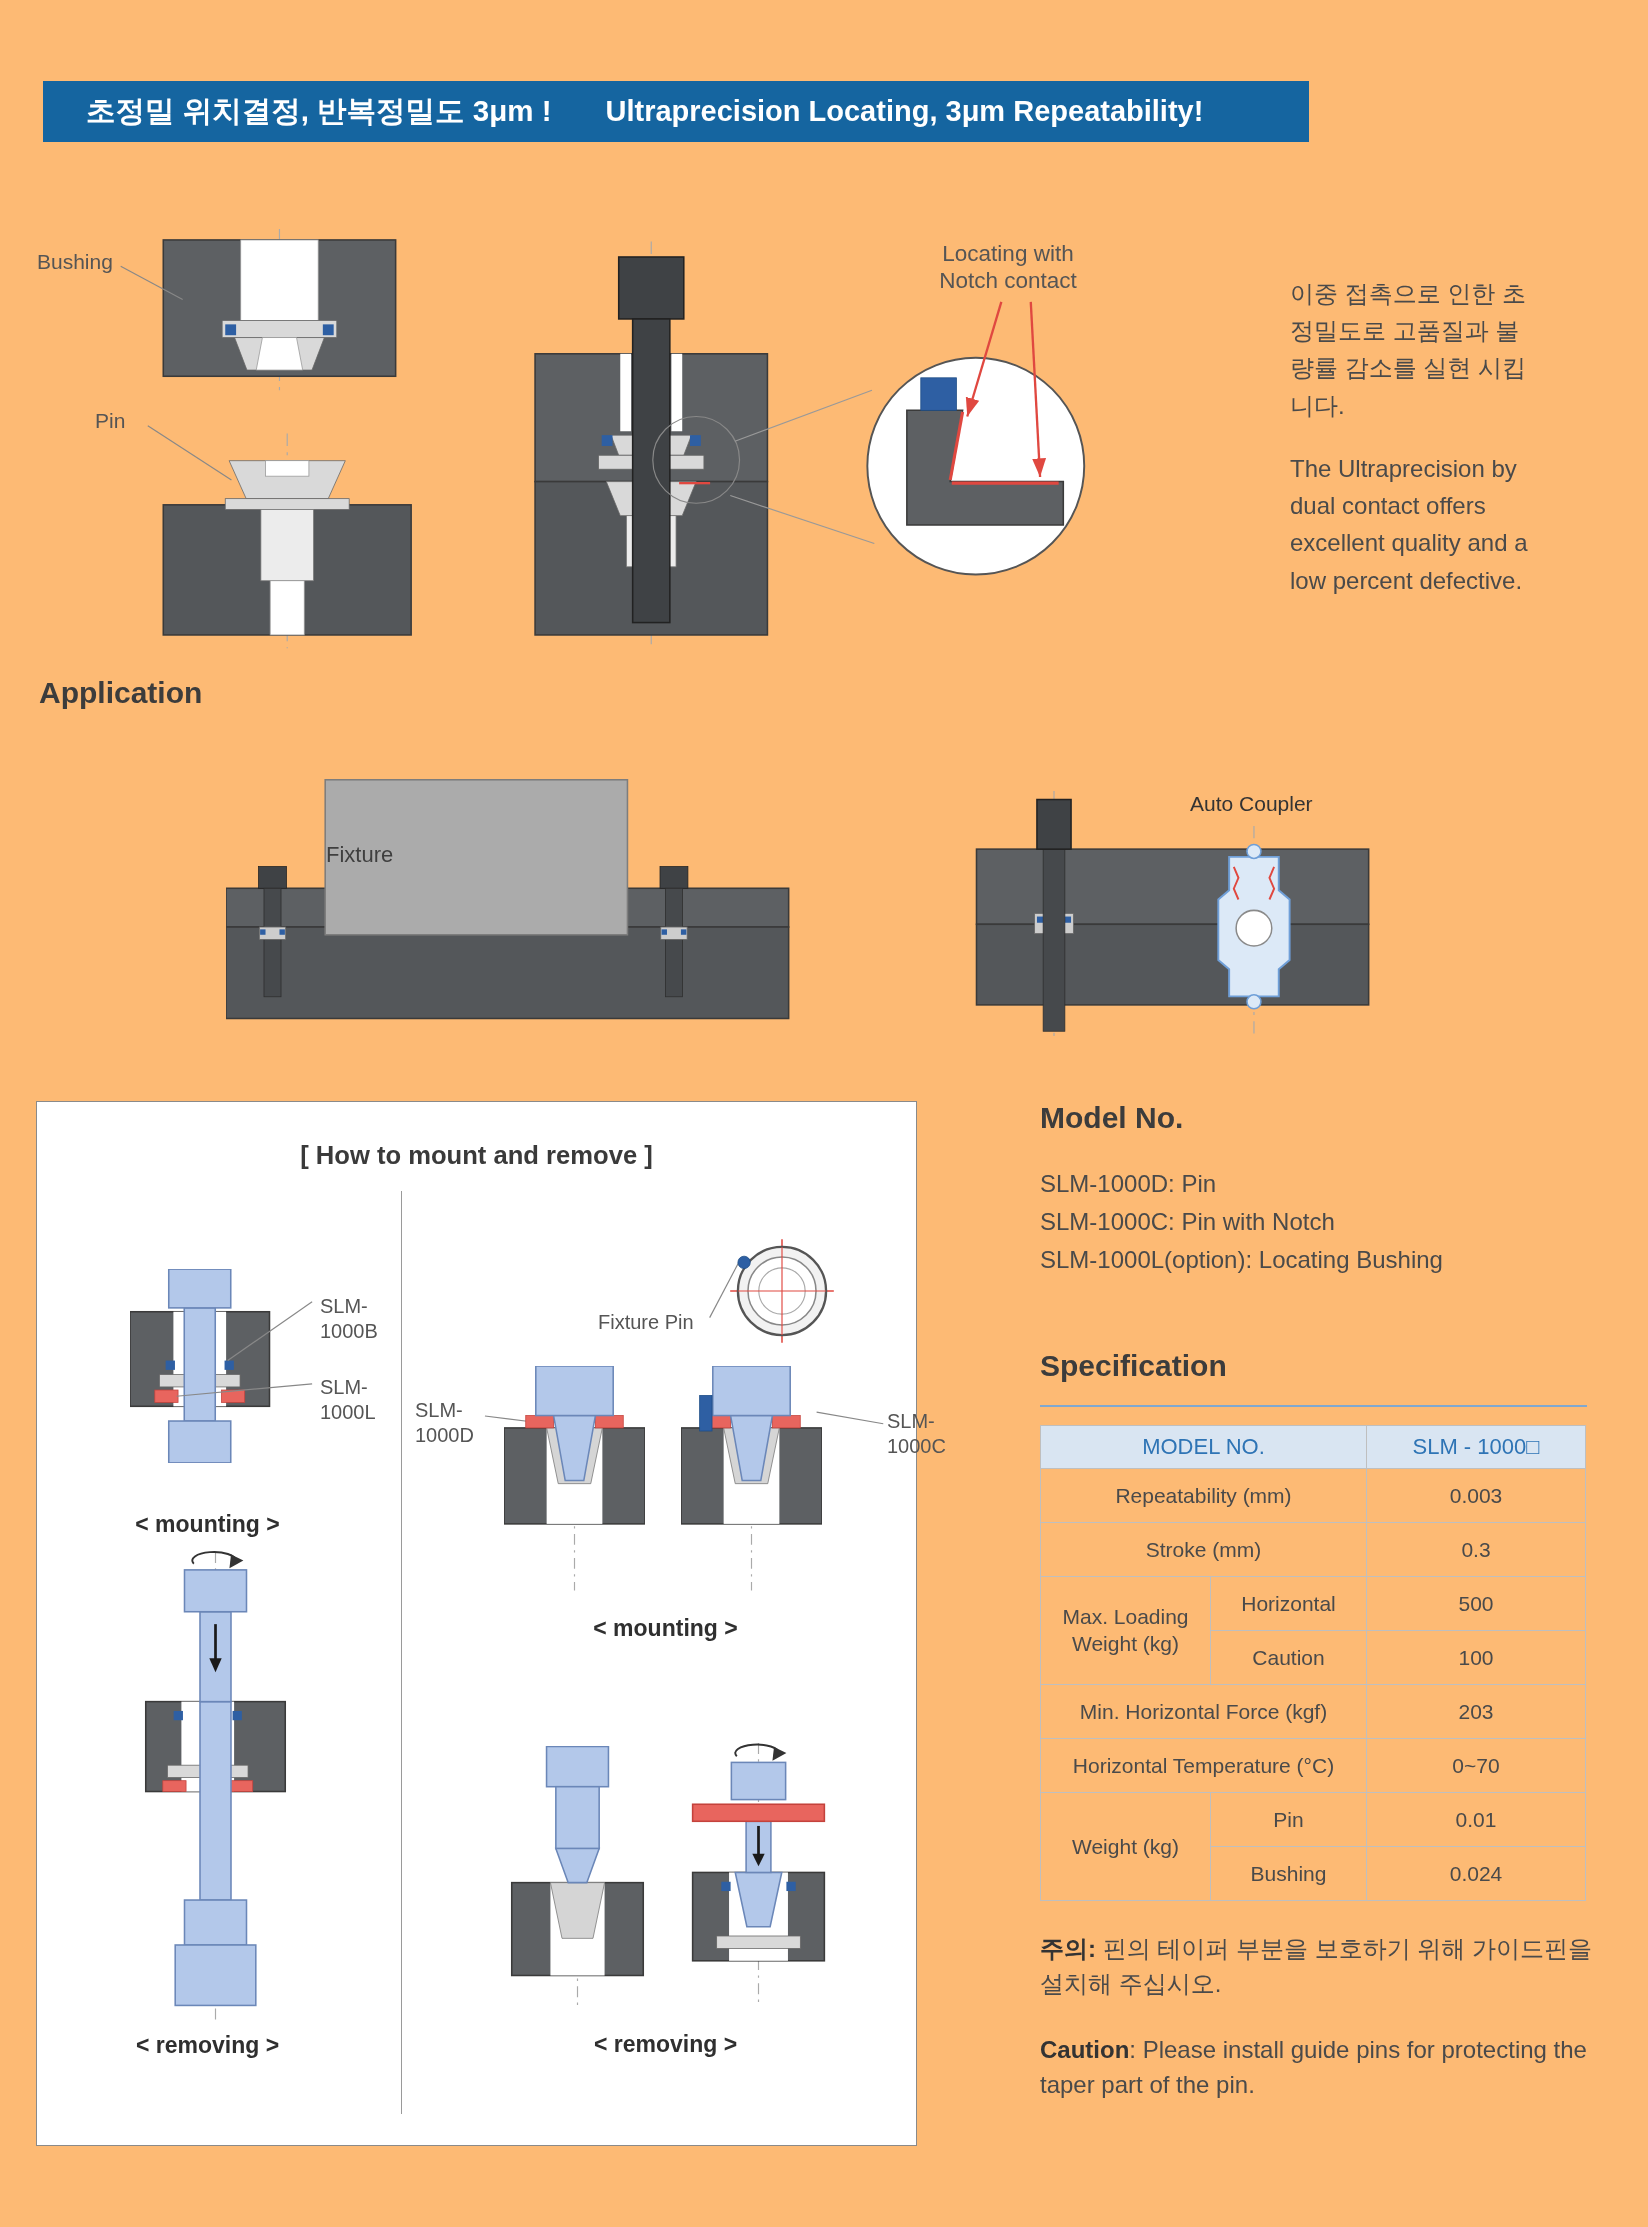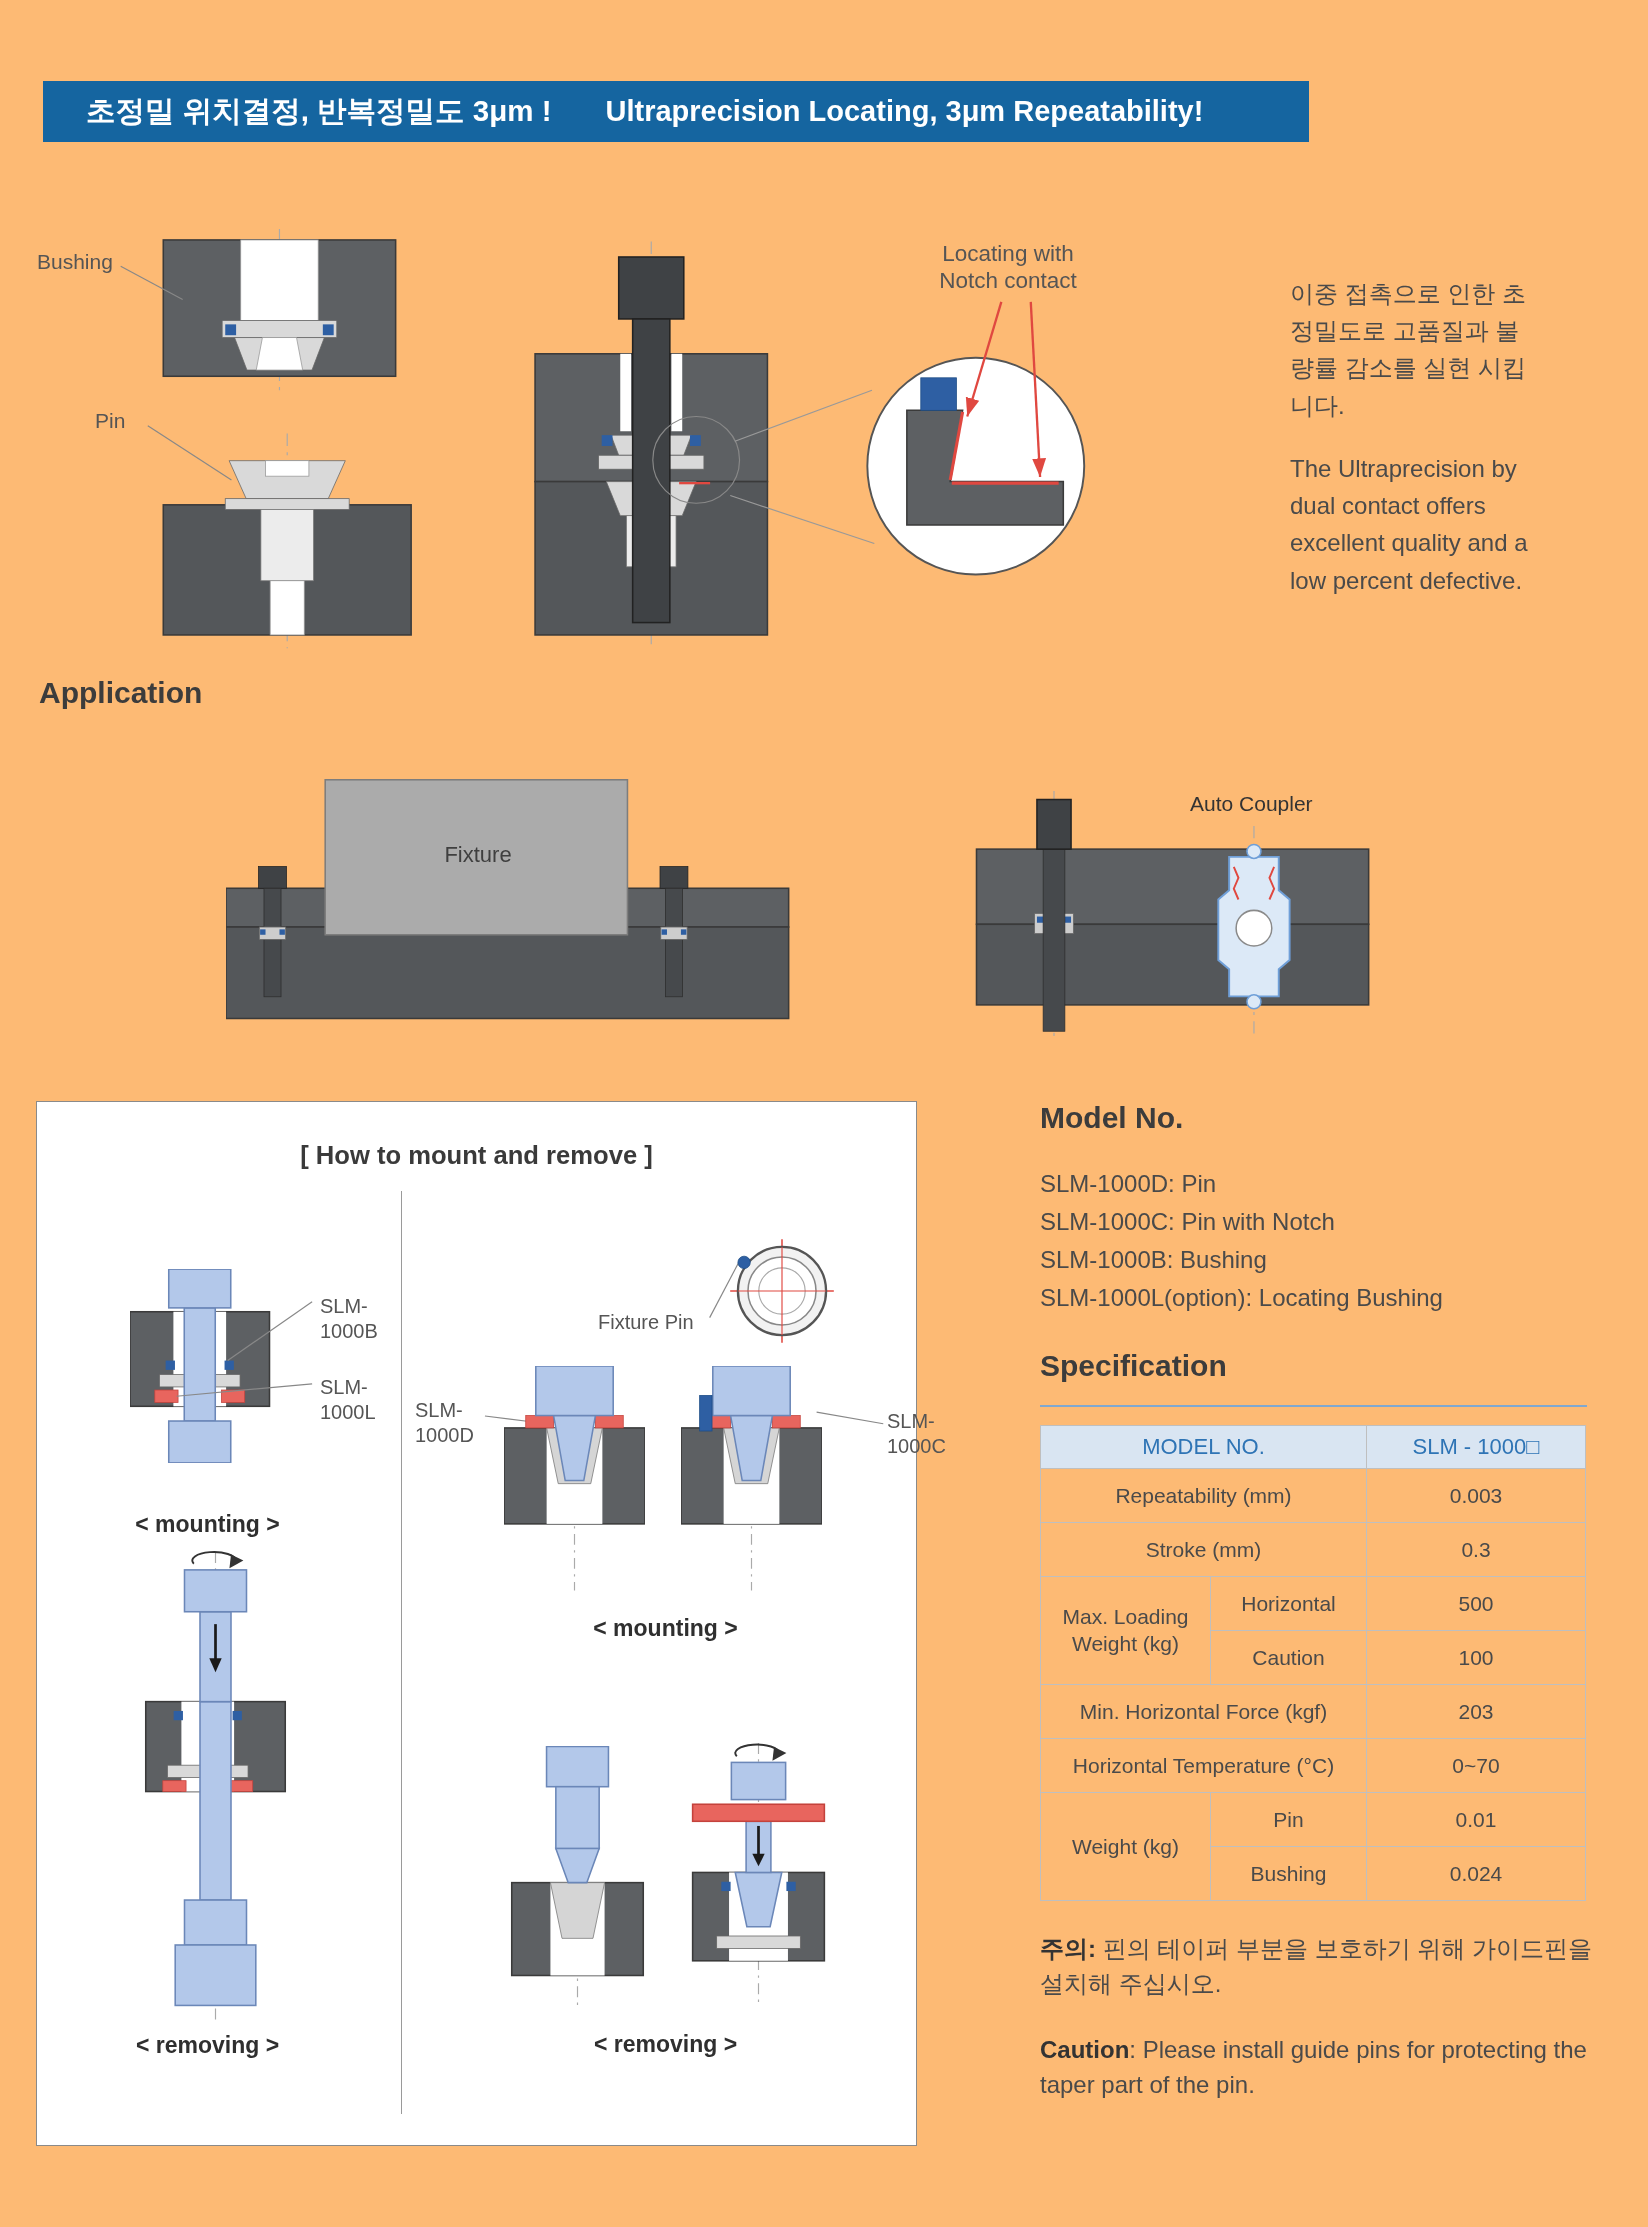--- a/index.html
+++ b/index.html
@@ -10,21 +10,21 @@
   .header-bar { left:43px; top:81px; width:1266px; height:61px; background:#1565a0; color:#fff;
                 display:flex; align-items:center; padding-left:43px; }
   .header-ko { font-size:29.5px; font-weight:bold; }
   .header-en { font-size:29px; font-weight:bold; margin-left:54px; }
 
   .dim-label { font-size:21px; color:#555; }
   .dual-label { font-size:22.5px; color:#555; text-align:center; white-space:pre-line; line-height:1.2; }
   .desc { font-size:24px; color:#4a4a4a; line-height:1.55; }
   .section-heading { font-size:30px; font-weight:bold; color:#3c3c3c; }
 
-  .fixture-label { font-size:22px; color:#3f3f3f; text-align:center; }
+  .fixture-label { font-size:22px; color:#3f3f3f; text-align:left; }
   .coupler-label { font-size:21px; color:#333; }
 
   .howto-box { left:36px; top:1101px; width:881px; height:1045px; border:1.6px solid #8a8a8a; background:#fff; }
   .howto-title { position:absolute; left:0; top:39px; width:100%; text-align:center;
                  font-size:25.6px; font-weight:bold; color:#3a3a3a; }
   .howto-divider { position:absolute; left:364px; top:89px; width:0.8px; height:923px; background:#9a9a9a; }
   .slm-label { position:absolute; font-size:20px; color:#555; white-space:pre-line; line-height:1.25; }
   .mr-label { position:absolute; width:171px; text-align:center; font-size:23px; font-weight:bold; color:#2f2f2f; }
 
   .model-items div { font-size:24px; color:#4a4a4a; line-height:38px; }
@@ -266,21 +266,20 @@
       <line x1="100" y1="112" x2="100" y2="152" stroke="#1a1a1a" stroke-width="3.5"></line>
       <polygon points="92,148 108,148 100,164" fill="#1a1a1a"></polygon>
     </svg>
     <div class="mr-label" style="left:543px; top:929px;">&lt; removing &gt;</div>
   </div>
 
   <div class="abs section-heading" style="left:1040px; top:1101px;">Model No.</div>
   <div class="abs model-items" style="left:1040px; top:1165px;">
     <div>SLM-1000D: Pin</div>
     <div>SLM-1000C: Pin with Notch</div>
-    <div>SLM-1000B: Bushing</div>
     <div>SLM-1000L(option): Locating Bushing</div>
   </div>
 
   <div class="abs section-heading" style="left:1040px; top:1349px;">Specification</div>
   <div class="abs spec-rule"></div>
 
   <table class="abs spec-table" style="left:1040px; top:1425px;">
     <colgroup>
         <col style="width:170px">
         <col style="width:156px">

